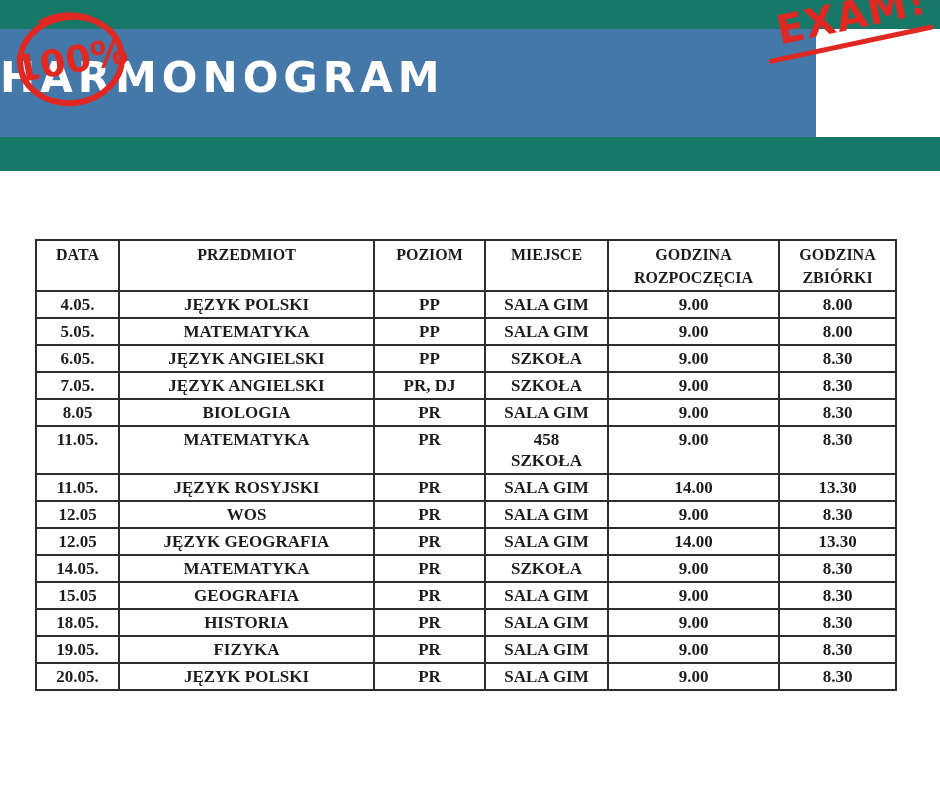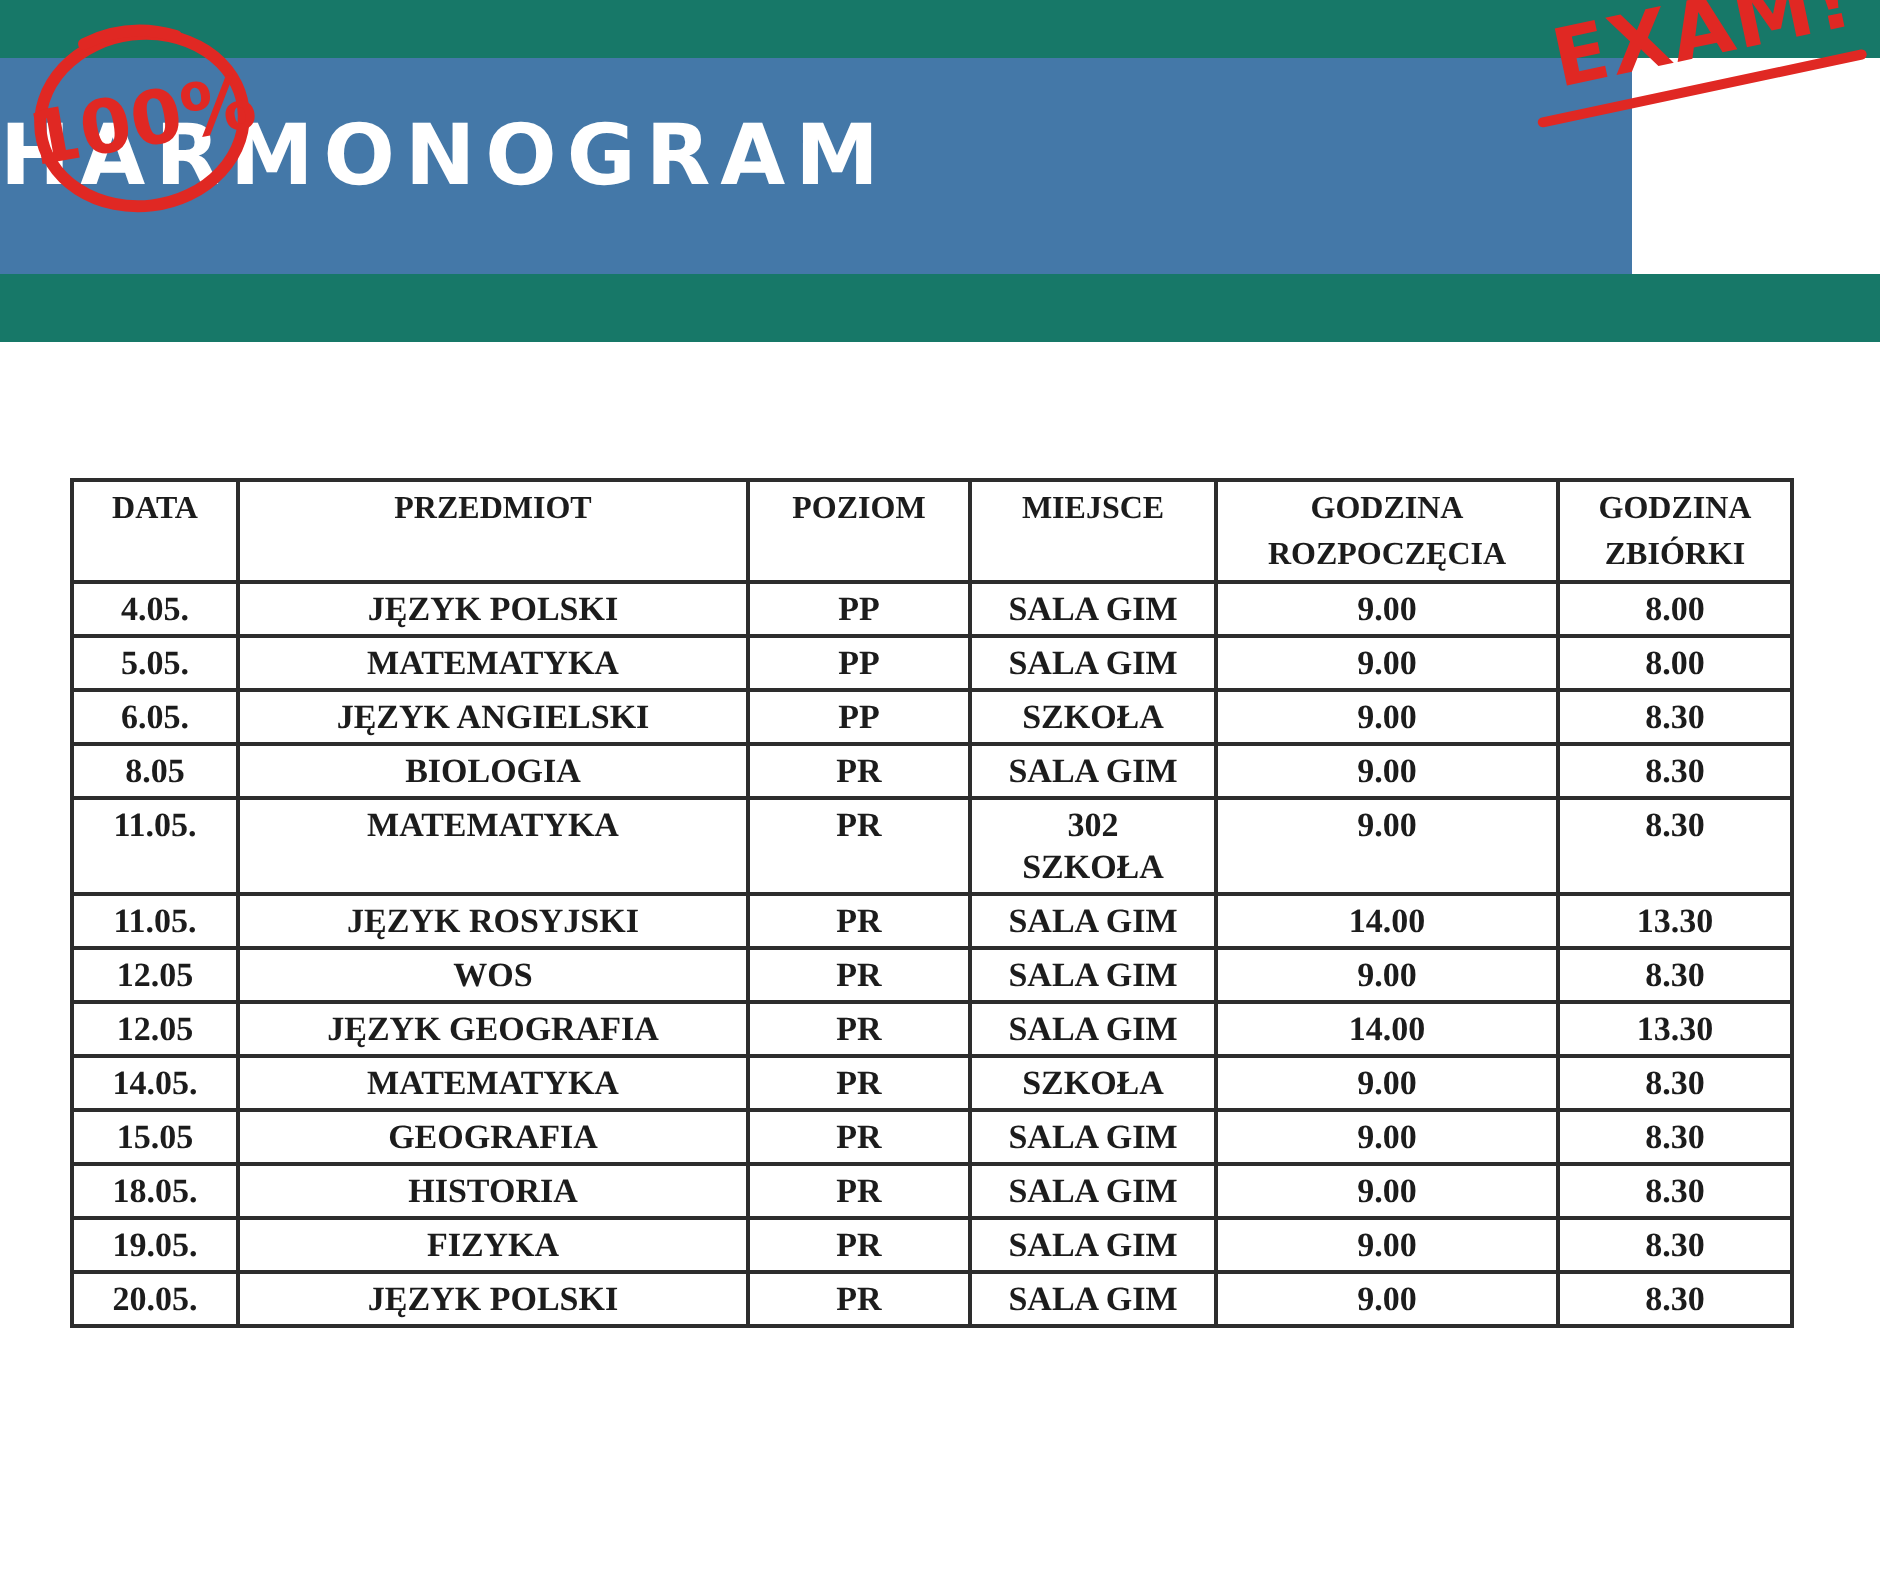--- a/index.html
+++ b/index.html
@@ -163,32 +163,40 @@
   </tr>
         <tr>
     <td>6.05.</td>
     <td>JĘZYK ANGIELSKI</td>
     <td>PP</td>
     <td>SZKOŁA</td>
     <td>9.00</td>
     <td>8.30</td>
   </tr>
         <tr>
+    <td>7.05.</td>
+    <td>JĘZYK ANGIELSKI</td>
+    <td>PR, DJ</td>
+    <td>SZKOŁA</td>
+    <td>9.00</td>
+    <td>8.30</td>
+  </tr>
+        <tr>
     <td>8.05</td>
     <td>BIOLOGIA</td>
     <td>PR</td>
     <td>SALA GIM</td>
     <td>9.00</td>
     <td>8.30</td>
   </tr>
         <tr>
     <td>11.05.</td>
     <td>MATEMATYKA</td>
     <td>PR</td>
-    <td>302
+    <td>458
 SZKOŁA</td>
     <td>9.00</td>
     <td>8.30</td>
   </tr>
         <tr>
     <td>11.05.</td>
     <td>JĘZYK ROSYJSKI</td>
     <td>PR</td>
     <td>SALA GIM</td>
     <td>14.00</td>

